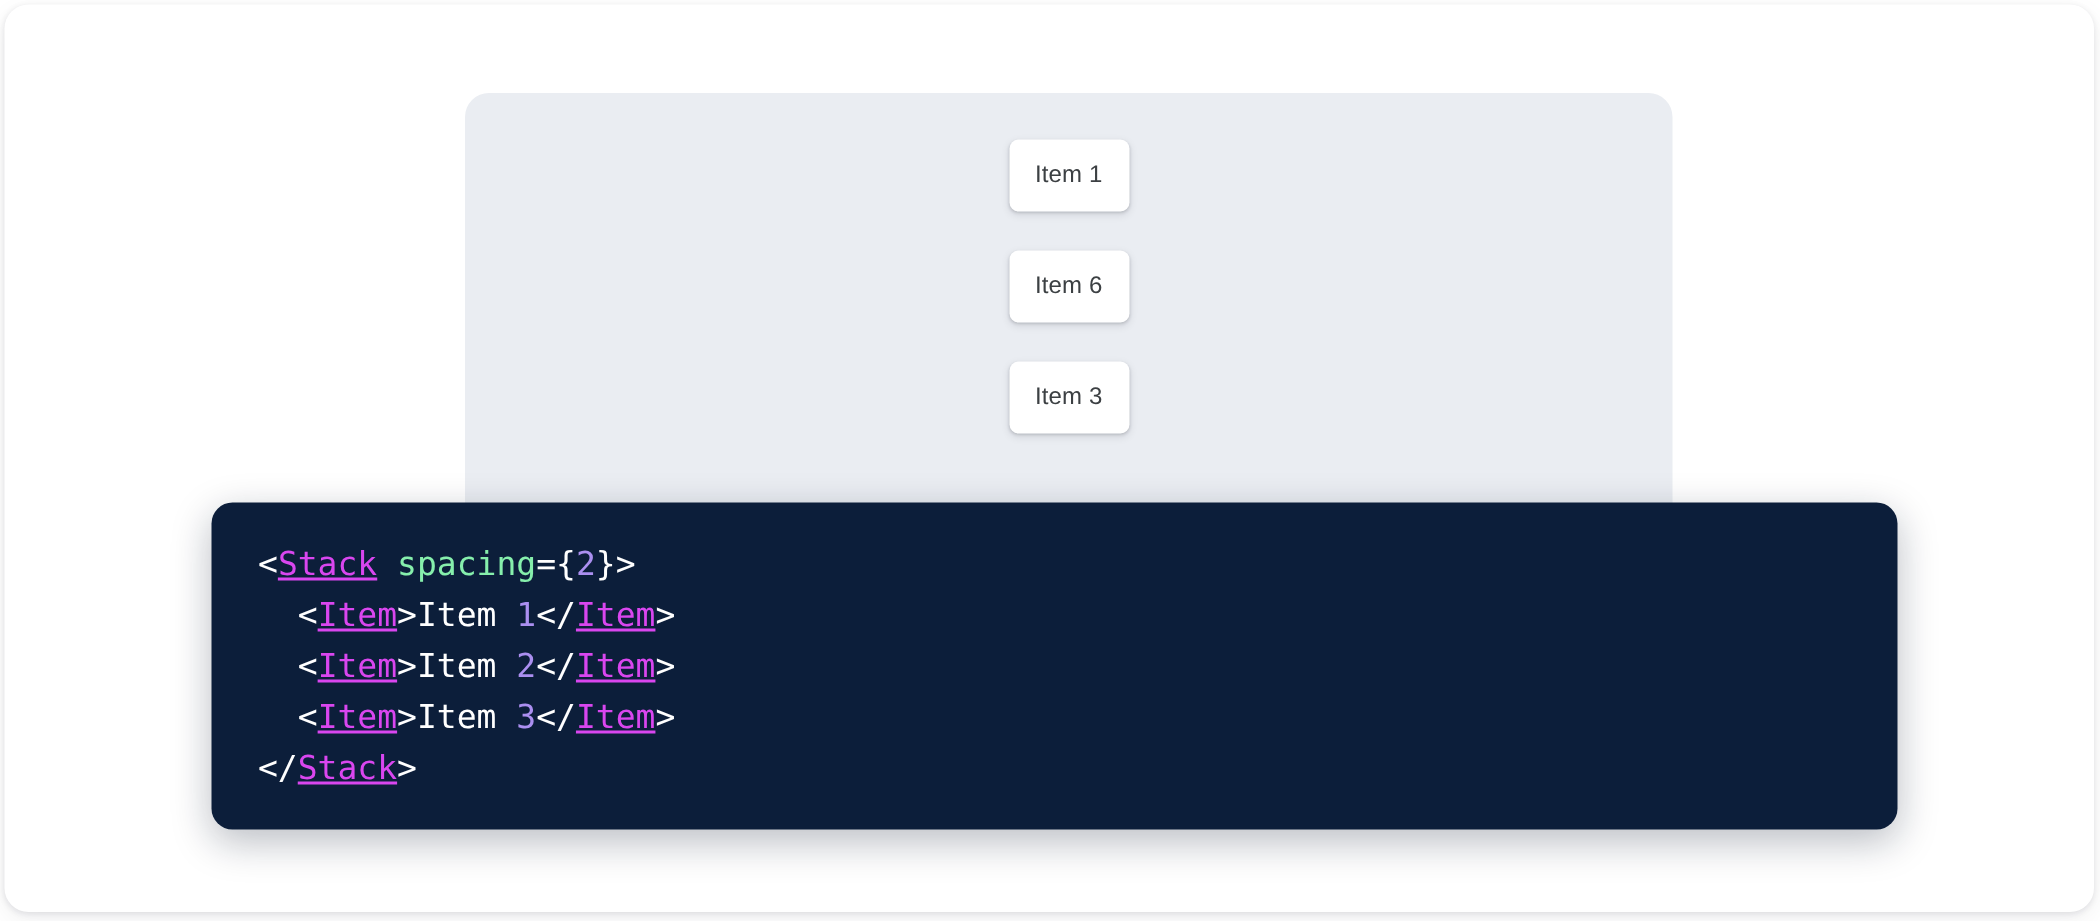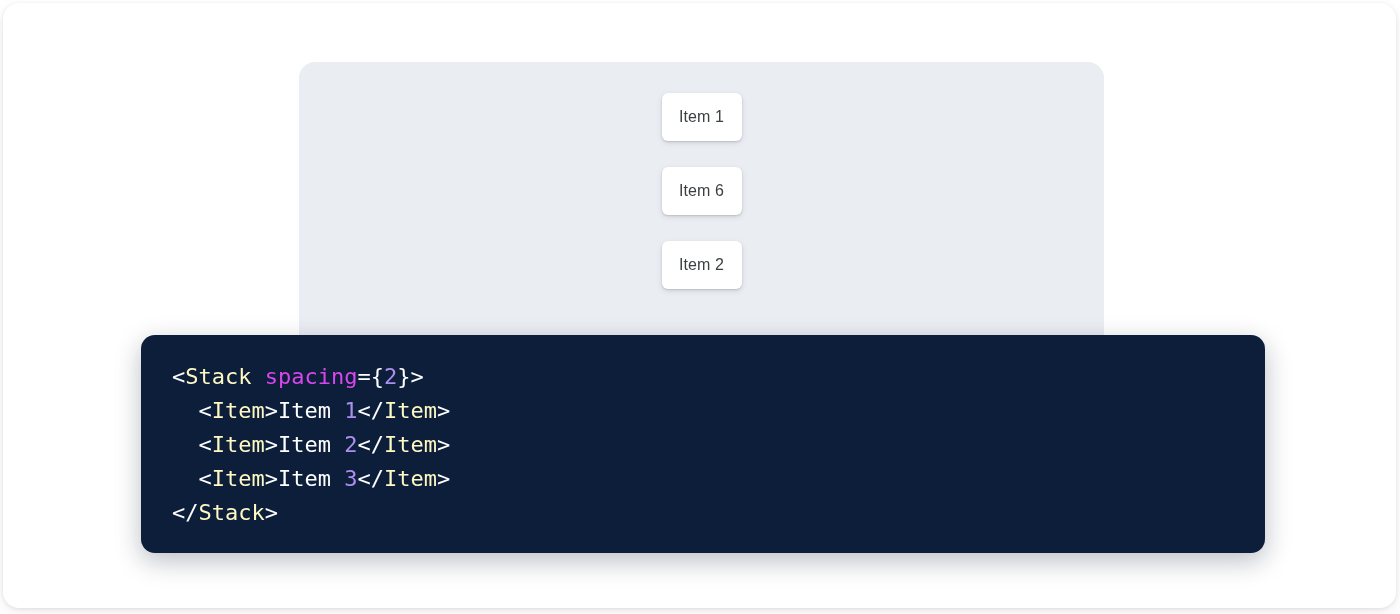--- a/index.html
+++ b/index.html
@@ -25,21 +25,21 @@
     background: #ffffff;
     border-radius: 16px;
     box-shadow: 0 1px 4px rgba(16, 24, 40, 0.10),
                 0 6px 18px rgba(16, 24, 40, 0.06);
     overflow: hidden;
   }
 
   
   .preview-panel {
     position: absolute;
-    left: 296px;
+    left: 307px;
     top: 59px;
     width: 805px;
     height: 290px;
     background: #eaedf2;
     border-radius: 16px;
   }
 
   
   .stack {
     position: absolute;
@@ -89,40 +89,40 @@
     font-family: "DejaVu Sans Mono", monospace;
     font-size: 22px;
     line-height: 34px;
     white-space: pre;
     color: #ffffff;
   }
 
   .code-line { display: block; }
 
   .tok-punct   { color: #ffffff; }
-  .tok-tag     { color: #fef9c3; }
-  .tok-attr    { color: #d946ef; }
+  .tok-tag     { color: #d946ef; text-decoration: underline; }
+  .tok-attr    { color: #86efac; }
   .tok-number  { color: #ab8ff0; }
   .tok-text    { color: #ffffff; }
 </style>
 </head>
 <body>
 
 <div class="page-card">
 
   <div class="preview-panel">
     <div class="stack" id="stack-container">
         <div class="stack-item">
           <span>Item 1</span>
         </div>
         <div class="stack-item">
           <span>Item 6</span>
         </div>
         <div class="stack-item">
-          <span>Item 2</span>
+          <span>Item 3</span>
         </div>
       </div>
   </div>
 
   <div class="code-block">
     <div class="code-inner" id="code-content"><span class="code-line"><span class="tok-punct">&lt;</span><span class="tok-tag">Stack</span><span class="tok-punct"> </span><span class="tok-attr">spacing</span><span class="tok-punct">={</span><span class="tok-number">2</span><span class="tok-punct">}&gt;</span></span><span class="code-line"><span class="tok-punct">  &lt;</span><span class="tok-tag">Item</span><span class="tok-punct">&gt;</span><span class="tok-text">Item </span><span class="tok-number">1</span><span class="tok-punct">&lt;/</span><span class="tok-tag">Item</span><span class="tok-punct">&gt;</span></span><span class="code-line"><span class="tok-punct">  &lt;</span><span class="tok-tag">Item</span><span class="tok-punct">&gt;</span><span class="tok-text">Item </span><span class="tok-number">2</span><span class="tok-punct">&lt;/</span><span class="tok-tag">Item</span><span class="tok-punct">&gt;</span></span><span class="code-line"><span class="tok-punct">  &lt;</span><span class="tok-tag">Item</span><span class="tok-punct">&gt;</span><span class="tok-text">Item </span><span class="tok-number">3</span><span class="tok-punct">&lt;/</span><span class="tok-tag">Item</span><span class="tok-punct">&gt;</span></span><span class="code-line"><span class="tok-punct">&lt;/</span><span class="tok-tag">Stack</span><span class="tok-punct">&gt;</span></span></div>
   </div>
 
 </div>
 

